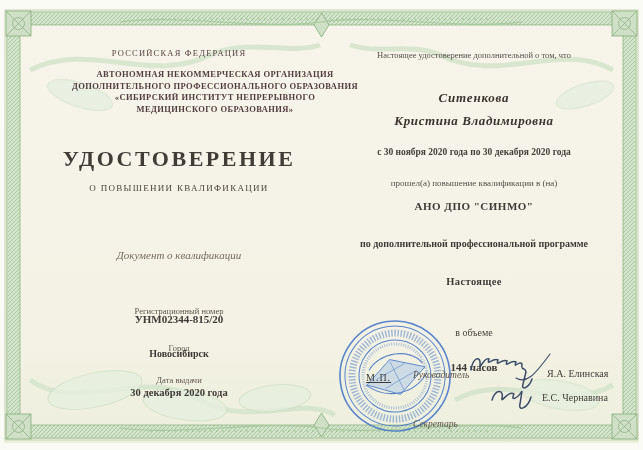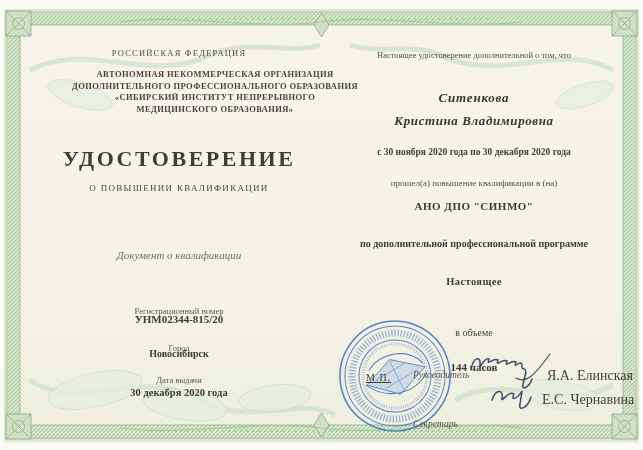--- a/index.html
+++ b/index.html
@@ -37,21 +37,21 @@
   .completed{top:178px;font-size:9px;color:#55504a;}
   .institution{top:200px;font-size:11px;font-weight:bold;color:#3f3a35;letter-spacing:.5px;}
   .program-intro{top:238px;font-size:10px;font-weight:bold;color:#3f3a35;}
   .program-name{top:276px;font-size:10.5px;font-weight:bold;color:#3f3a35;letter-spacing:.4px;}
   .volume-label{top:327px;font-size:10px;color:#4c463f;}
   .volume-val{top:345px;font-size:11px;font-weight:bold;color:#3f3a35;margin-top:16px;}
   
   .role{position:absolute;font-size:9.5px;font-style:italic;color:#5d564c;text-align:left;}
   .role1{left:413px;top:370px;}
   .role2{left:413px;top:393px;margin-top:26px;}
-  .signer{position:absolute;font-size:14px;color:#44403a;text-align:left;}
+  .signer{position:absolute;font-size:10px;color:#44403a;text-align:left;}
   .signer1{left:547px;top:368px;}
   .signer2{left:542px;top:392px;}
   .sig{position:absolute;}
   .sig1{left:468px;top:342px;}
   .sig2{left:486px;top:380px;}
   
   .stamp{position:absolute;left:336px;top:317px;opacity:.9;}
   .mp-mark{position:absolute;left:366px;top:372px;font-size:10px;color:#3a3a3a;letter-spacing:1px;text-decoration:underline;}
 </style>
 </head>

